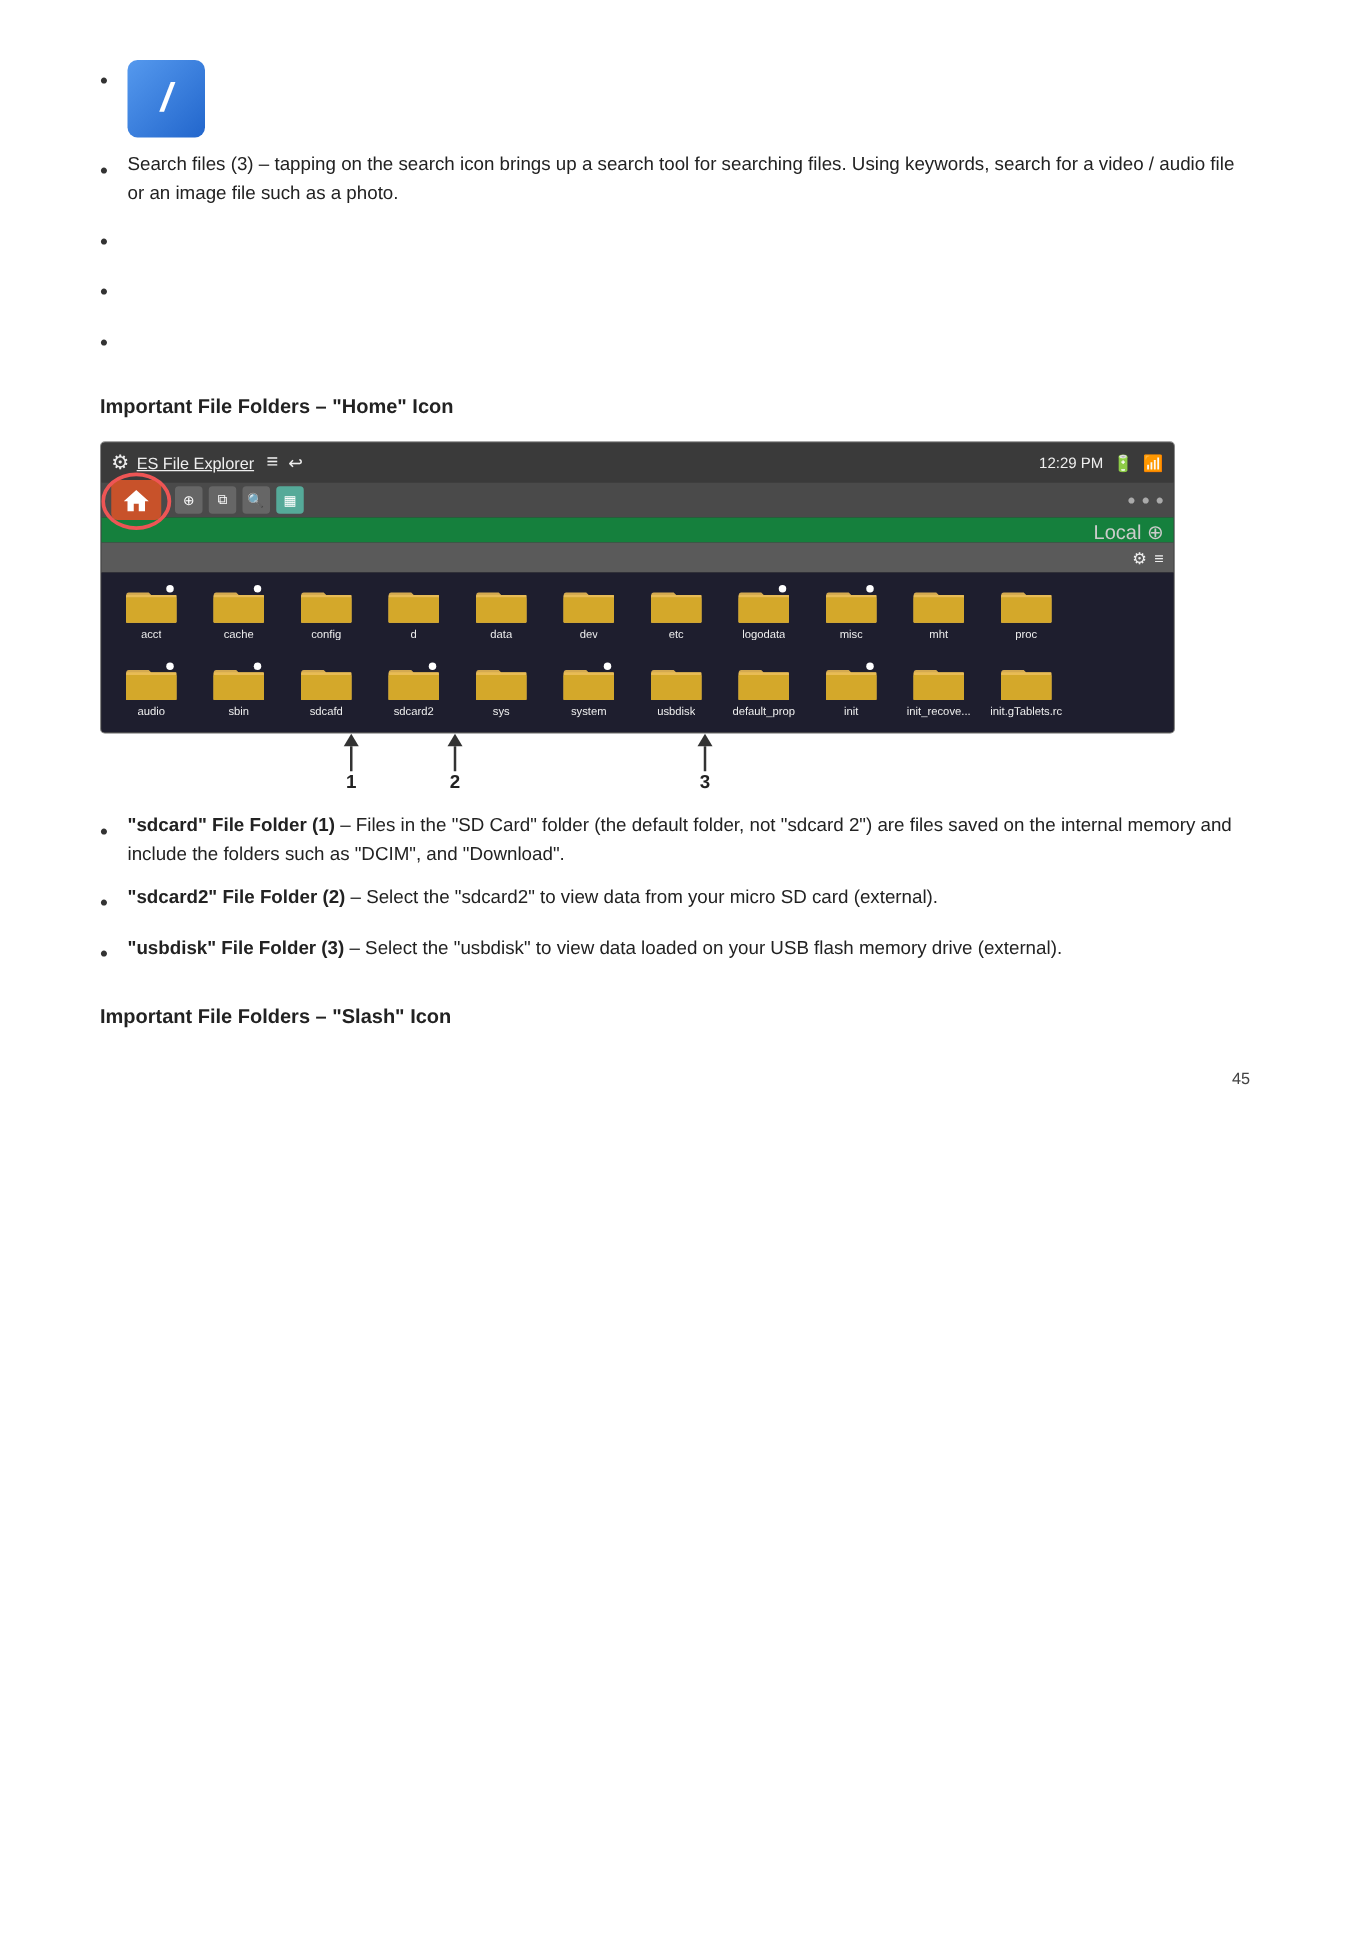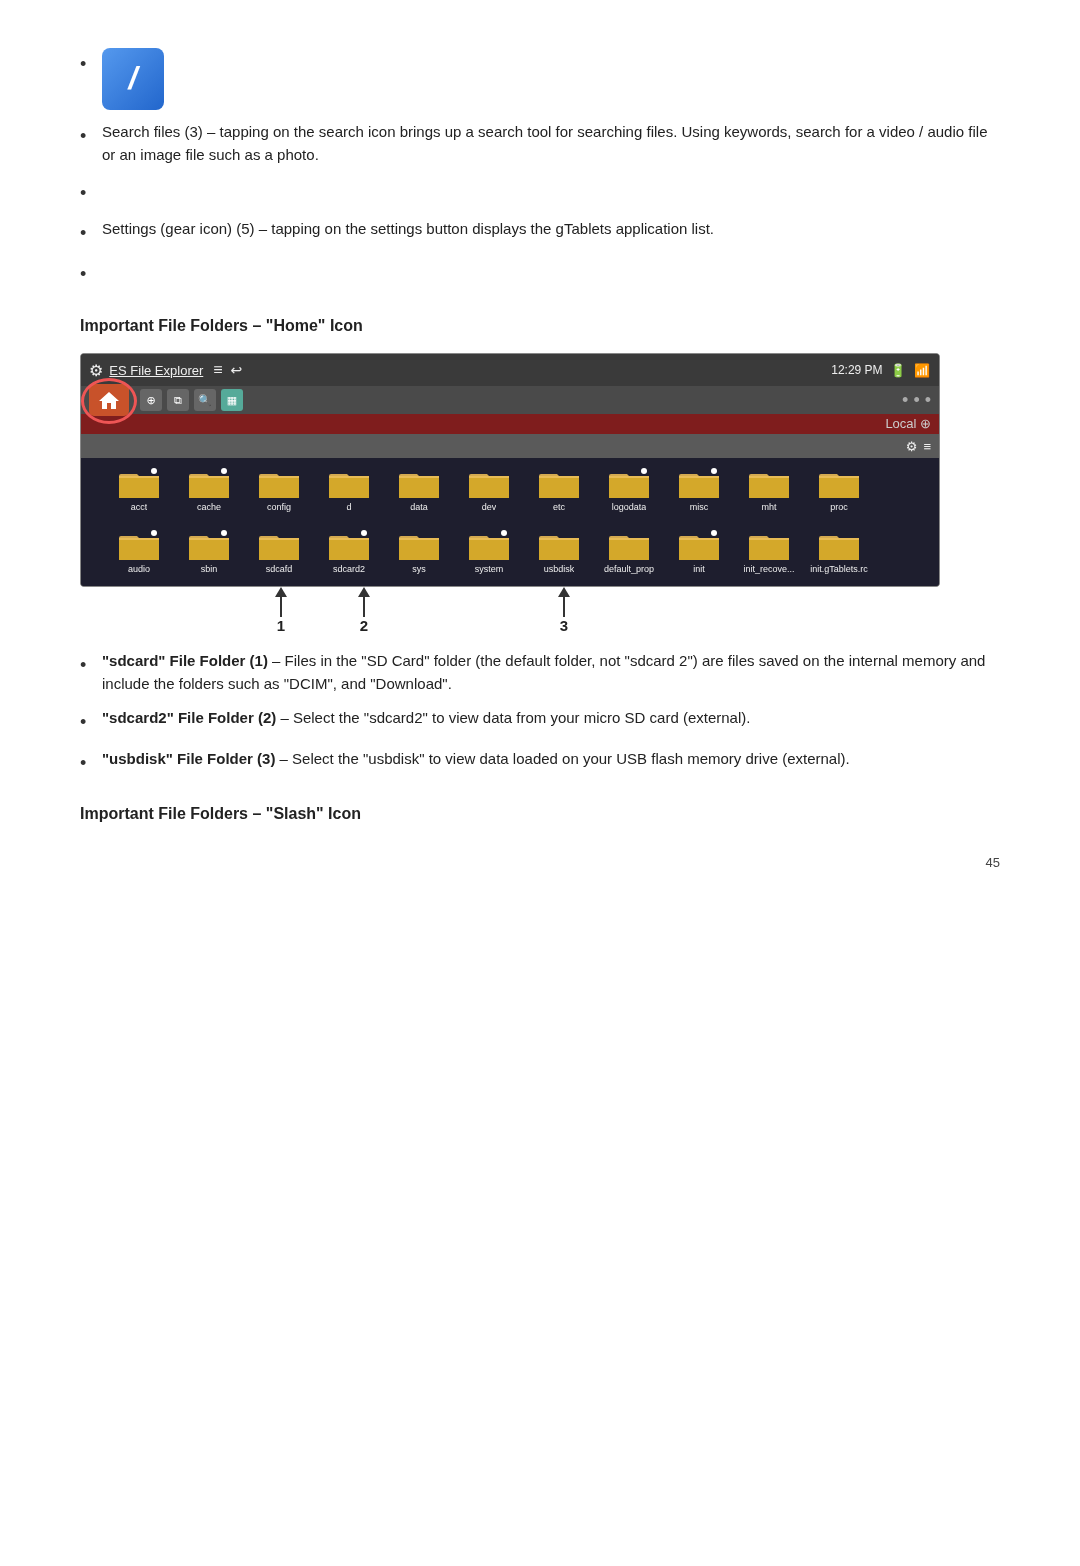--- a/index.html
+++ b/index.html
@@ -87,30 +87,30 @@
       height: 22px;
       background: #666;
       border-radius: 3px;
       display: flex;
       align-items: center;
       justify-content: center;
       color: #fff;
       font-size: 11px;
     }
     .explorer-local-bar {
-      background: #7f1d1d;
+      background: #15803d;
       text-align: right;
       padding: 2px 8px;
-      font-size: 13px;
+      font-size: 16px;
       color: #ccc;
       height: 20px;
     }
     .explorer-grid {
       background: #1e1e2e;
-      padding: 8px 24px;
+      padding: 8px 6px;
       display: flex;
       flex-wrap: wrap;
       gap: 4px 2px;
     }
     .folder-item {
       display: flex;
       flex-direction: column;
       align-items: center;
       width: 68px;
       margin-bottom: 4px;
@@ -175,21 +175,20 @@
   </li>
   <li>
     <span class="bullet-dot">•</span>
     <span class="bullet-text">Search files (3) – tapping on the search icon brings up a search tool for searching files.   Using keywords, search for a video / audio file or an image file such as a photo.</span>
   </li>
   <li>
     <span class="bullet-dot">•</span>
   </li>
   <li>
     <span class="bullet-dot">•</span>
-    <span class="bullet-text">Settings (gear icon) (5) – tapping on the settings button displays the gTablets application list.</span>
   </li>
   <li>
     <span class="bullet-dot">•</span>
   </li>
 </ul>
 
 <div class="section-heading">Important File Folders – "Home" Icon</div>
 
 <div class="screenshot-wrapper">
   <div style="position:relative; width:860px;">

